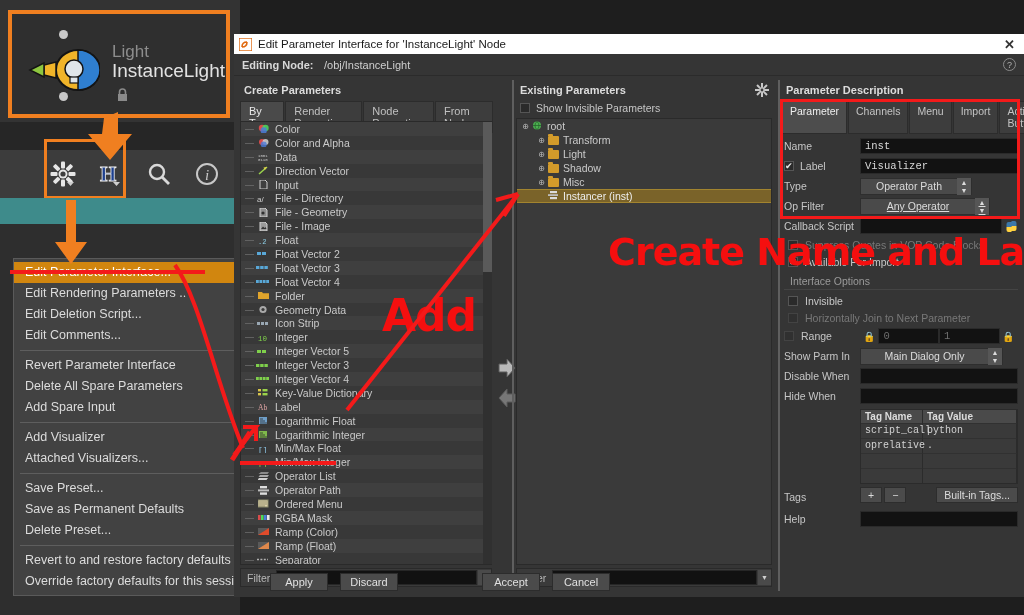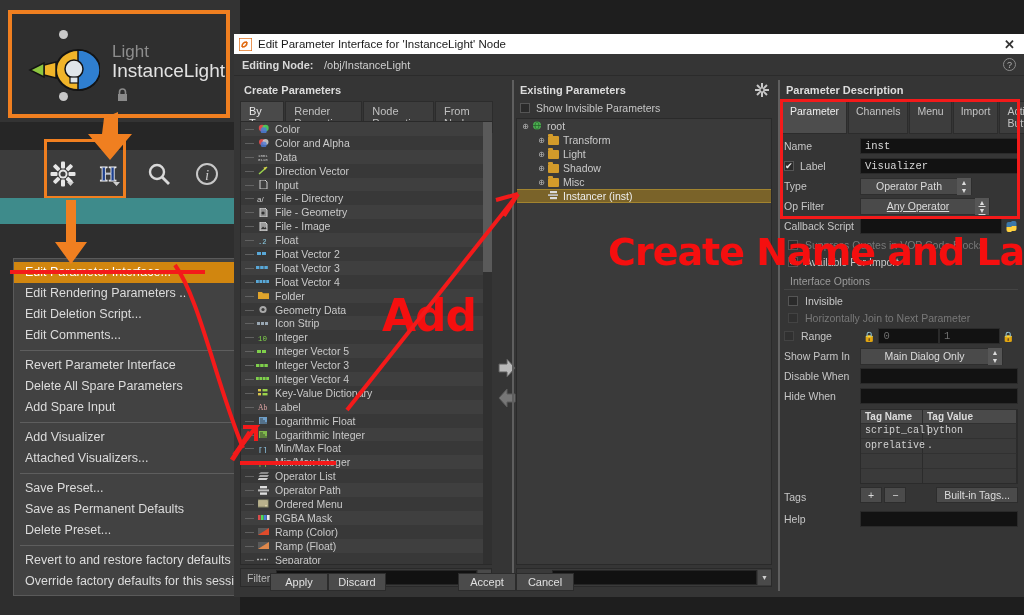--- a/index.html
+++ b/index.html
@@ -126,21 +126,21 @@
   .sect-lbl { padding: 3px 0 2px 6px; font-size: 10.5px; color: #9a9a9a; border-bottom: 1px solid #444; margin: 2px 4px 2px 4px; }
   .tagtbl { border: 1px solid #2b2b2b; background: #3a3a3a; }
   .taghdr { display: flex; background: #4a4a4a; font-size: 10px; color: #dcdcdc; font-weight: bold; }
   .taghdr div { padding: 1px 4px; border-right: 1px solid #2b2b2b; }
   .tagrow { display: flex; font-family: "Liberation Mono", monospace; font-size: 10px; color: #d2d2d2; }
   .tagrow div { padding: 1px 4px; border-right: 1px solid #2b2b2b; border-top: 1px solid #313131; height: 15px; }
   .tagc1 { width: 62px; } .tagc2 { flex: 1; }
   .sbtn { background: #4b4b4b; border: 1px solid #2d2d2d; color: #dcdcdc; font-size: 10.5px; padding: 1px 7px; }
 
   .btnbar { position: absolute; left: 0; right: 0; bottom: 4px; height: 22px; display: flex; align-items: center; }
-  .dbtn { background: #4b4b4b; border: 1px solid #2c2c2c; color: #e0e0e0; font-size: 11px; padding: 2px 0; width: 58px; text-align: center; margin-right: 0; }
+  .dbtn { background: #4b4b4b; border: 1px solid #2c2c2c; color: #e0e0e0; font-size: 11px; padding: 2px 0; width: 58px; text-align: center; margin-right: 12px; }
 
   
   .red-box { position: absolute; border: 3px solid #f41a1a; pointer-events: none; }
   .ann-red {
     position: absolute; color: #f50f0f; font-weight: bold;
     font-family: "DejaVu Sans", sans-serif; letter-spacing: -1px;
     white-space: nowrap;
   }
   svg.overlay { position: absolute; left: 0; top: 0; width: 1024px; height: 615px; pointer-events: none; }
 </style>

